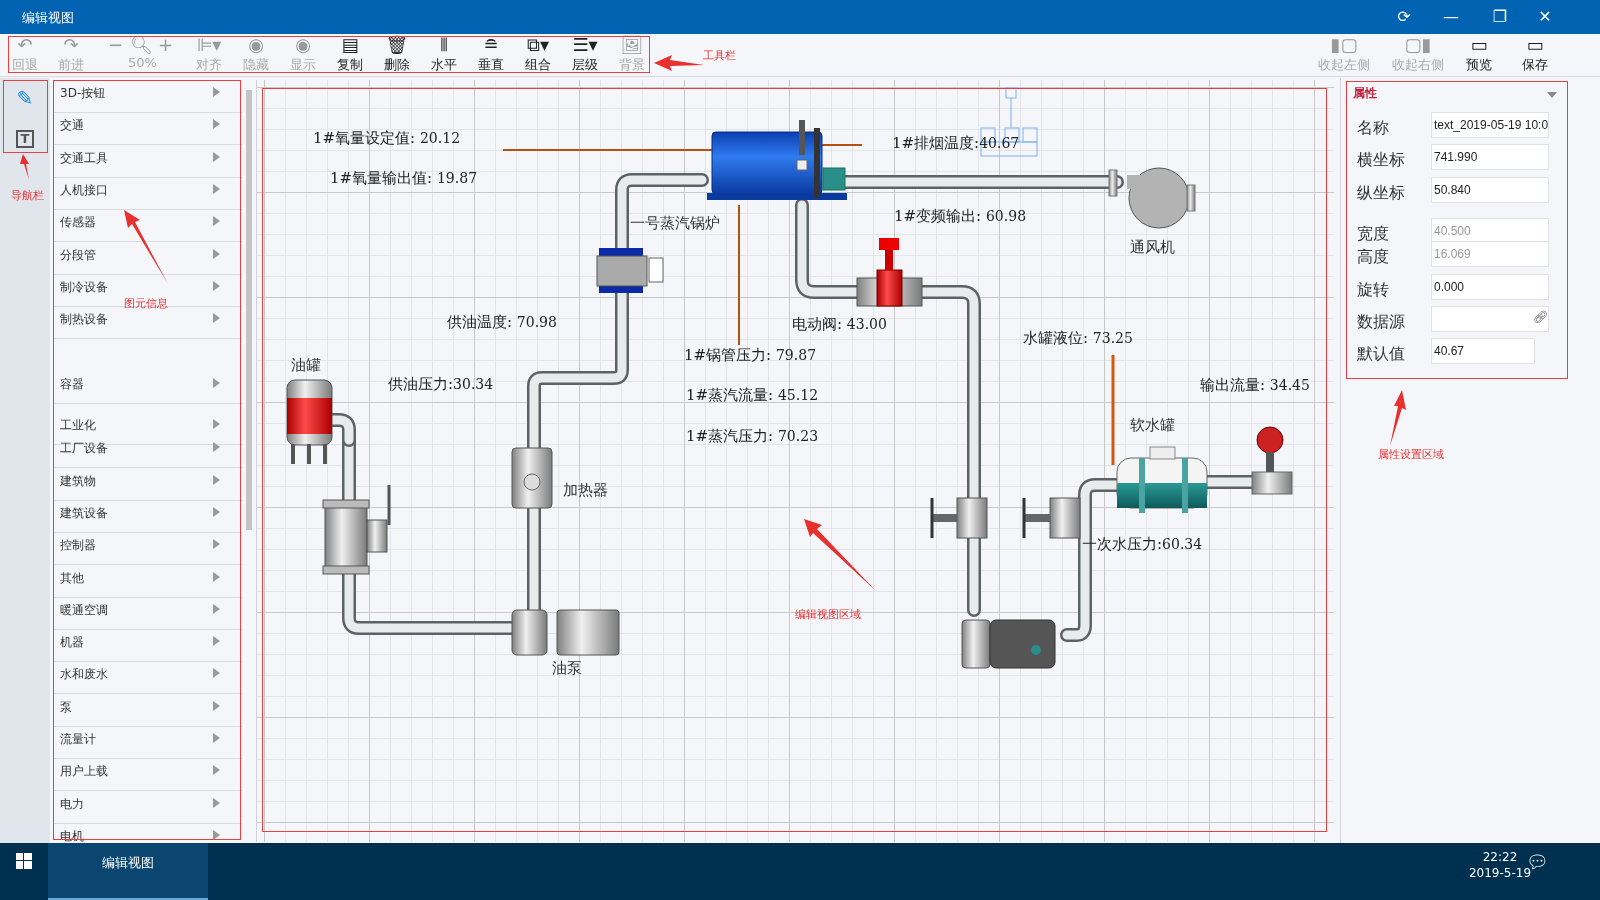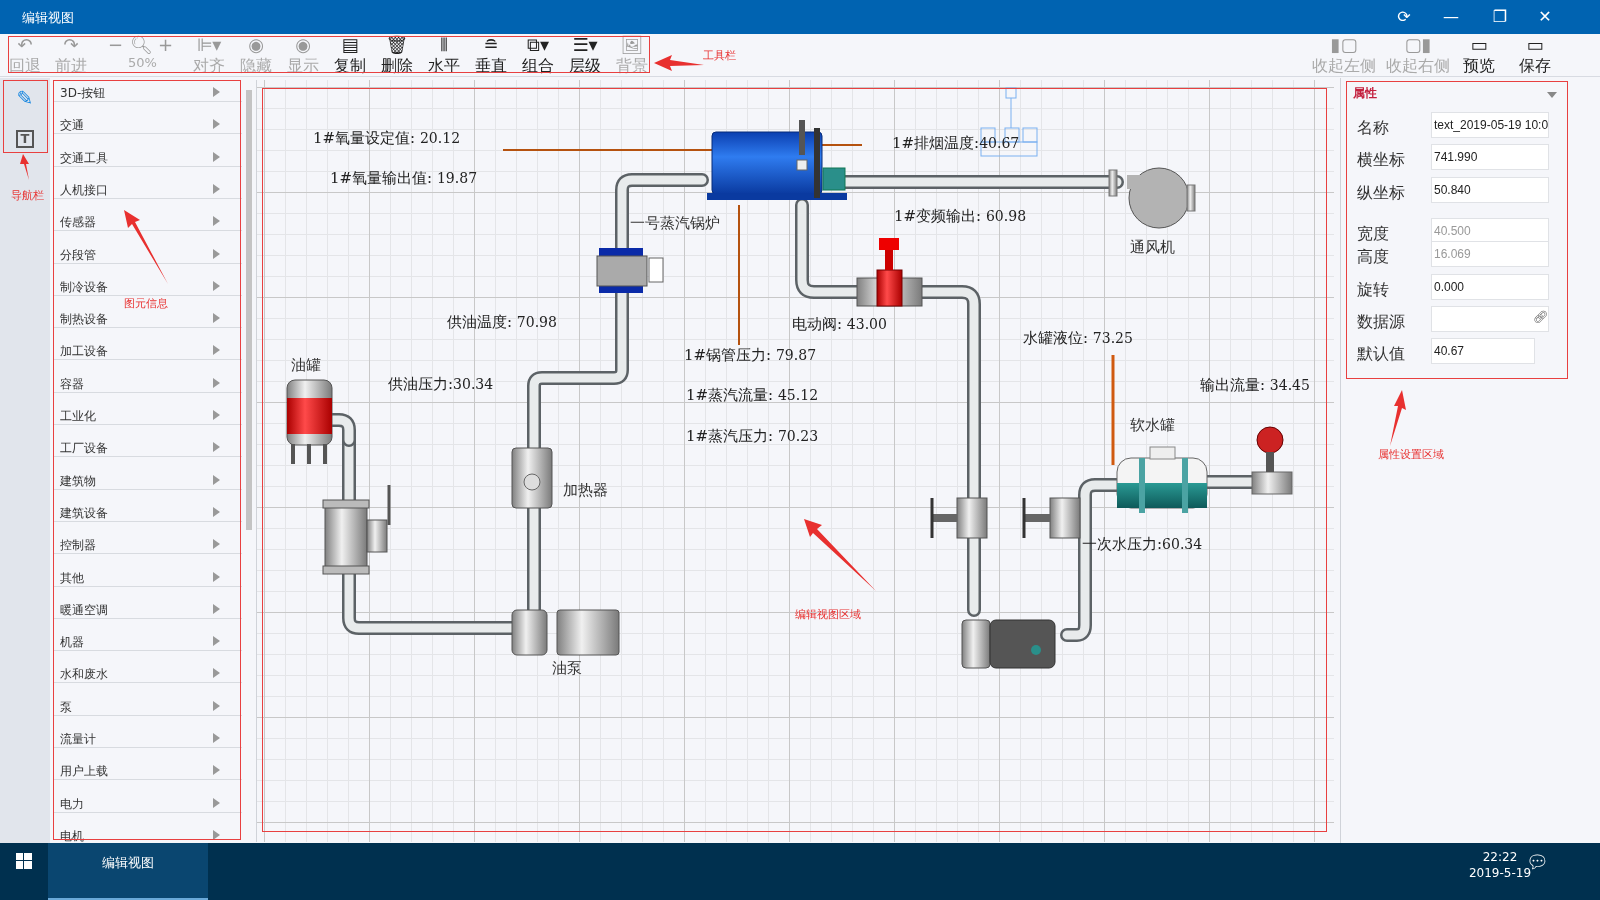--- a/index.html
+++ b/index.html
@@ -8,37 +8,37 @@
 
   
   #titlebar { position: absolute; left: 0; top: 0; width: 1600px; height: 34px; background: #0063b1; color: #fff; }
   #titlebar .title { position: absolute; left: 22px; top: 9px; font-size: 13px; }
   #titlebar .winbtn { position: absolute; top: 6px; width: 22px; height: 22px; color: #fff; font-size: 16px; text-align: center; line-height: 22px; cursor: pointer; }
 
   
   #toolbar { position: absolute; left: 0; top: 34px; width: 1600px; height: 43px; background: #f5f6fa; border-bottom: 1px solid #d8dbe2; }
   .tb-btn { position: absolute; top: 0; width: 46px; height: 43px; text-align: center; cursor: pointer; }
   .tb-btn .ico { display: block; height: 22px; line-height: 22px; font-size: 18px; color: #999; }
-  .tb-btn .lbl { display: block; font-size: 16px; color: #aaa; margin-top: 0px; }
+  .tb-btn .lbl { display: block; font-size: 13px; color: #aaa; margin-top: 0px; }
   .tb-btn.on .ico { color: #222; }
   .tb-btn.on .lbl { color: #222; }
   .zoom-group { position: absolute; left: 100px; top: 0; width: 85px; height: 43px; text-align: center; }
   .zoom-group .z { position: absolute; top: 0; font-size: 18px; color: #999; cursor: pointer; }
   .zoom-group .val { position: absolute; left: 0; top: 21px; width: 85px; font-size: 13px; color: #aaa; }
 
   .annot-box { position: absolute; border: 1.5px solid #e84040; pointer-events: none; }
   .annot-text { position: absolute; color: #e8302f; font-size: 11px; }
 
   
   #navrail { position: absolute; left: 0; top: 78px; width: 50px; height: 765px; background: #e1e5ec; }
   .nav-btn { position: absolute; left: 9px; width: 32px; height: 32px; text-align: center; line-height: 32px; cursor: pointer; }
 
   
   #catlist { position: absolute; left: 50px; top: 78px; width: 196px; height: 765px; background: #f5f6fa; overflow: hidden; }
-  .cat-item { position: absolute; left: 4px; width: 188px; height: 24px; border-bottom: 1px solid #d8dbe0; cursor: pointer; }
+  .cat-item { position: absolute; left: 4px; width: 188px; height: 35px; border-bottom: 1px solid #d8dbe0; cursor: pointer; }
   .cat-item .t { position: absolute; left: 6px; top: 7px; font-size: 12px; color: #333; }
   .cat-item .arr { position: absolute; right: 22px; top: 9px; width: 0; height: 0; border-top: 5px solid transparent; border-bottom: 5px solid transparent; border-left: 7px solid #999; }
   #catscroll { position: absolute; left: 246px; top: 90px; width: 6px; height: 440px; background: #c4c4c4; }
 
   
   #canvas { position: absolute; left: 256px; top: 80px; width: 1078px; height: 762px; background-color: #f5f6fa;
     background-image:
       linear-gradient(#c8c8c8 1px, transparent 1px),
       linear-gradient(90deg, #c8c8c8 1px, transparent 1px),
       linear-gradient(#e4e5e8 1px, transparent 1px),
@@ -182,29 +182,25 @@
       <span class="arr"></span>
     </div>
     <div class="cat-item" style="top: 193.8px;">
       <span class="t">制冷设备</span>
       <span class="arr"></span>
     </div>
     <div class="cat-item" style="top: 226.1px;">
       <span class="t">制热设备</span>
       <span class="arr"></span>
     </div>
-    <div class="cat-item" style="top: 258.4px;">
-      <span class="t">加工设备</span>
-      <span class="arr"></span>
-    </div>
     <div class="cat-item" style="top: 290.7px;">
       <span class="t">容器</span>
       <span class="arr"></span>
     </div>
-    <div class="cat-item" style="top: 323px;">
+    <div class="cat-item" style="top: 332px;">
       <span class="t">工业化</span>
       <span class="arr"></span>
     </div>
     <div class="cat-item" style="top: 355.3px;">
       <span class="t">工厂设备</span>
       <span class="arr"></span>
     </div>
     <div class="cat-item" style="top: 387.6px;">
       <span class="t">建筑物</span>
       <span class="arr"></span>

